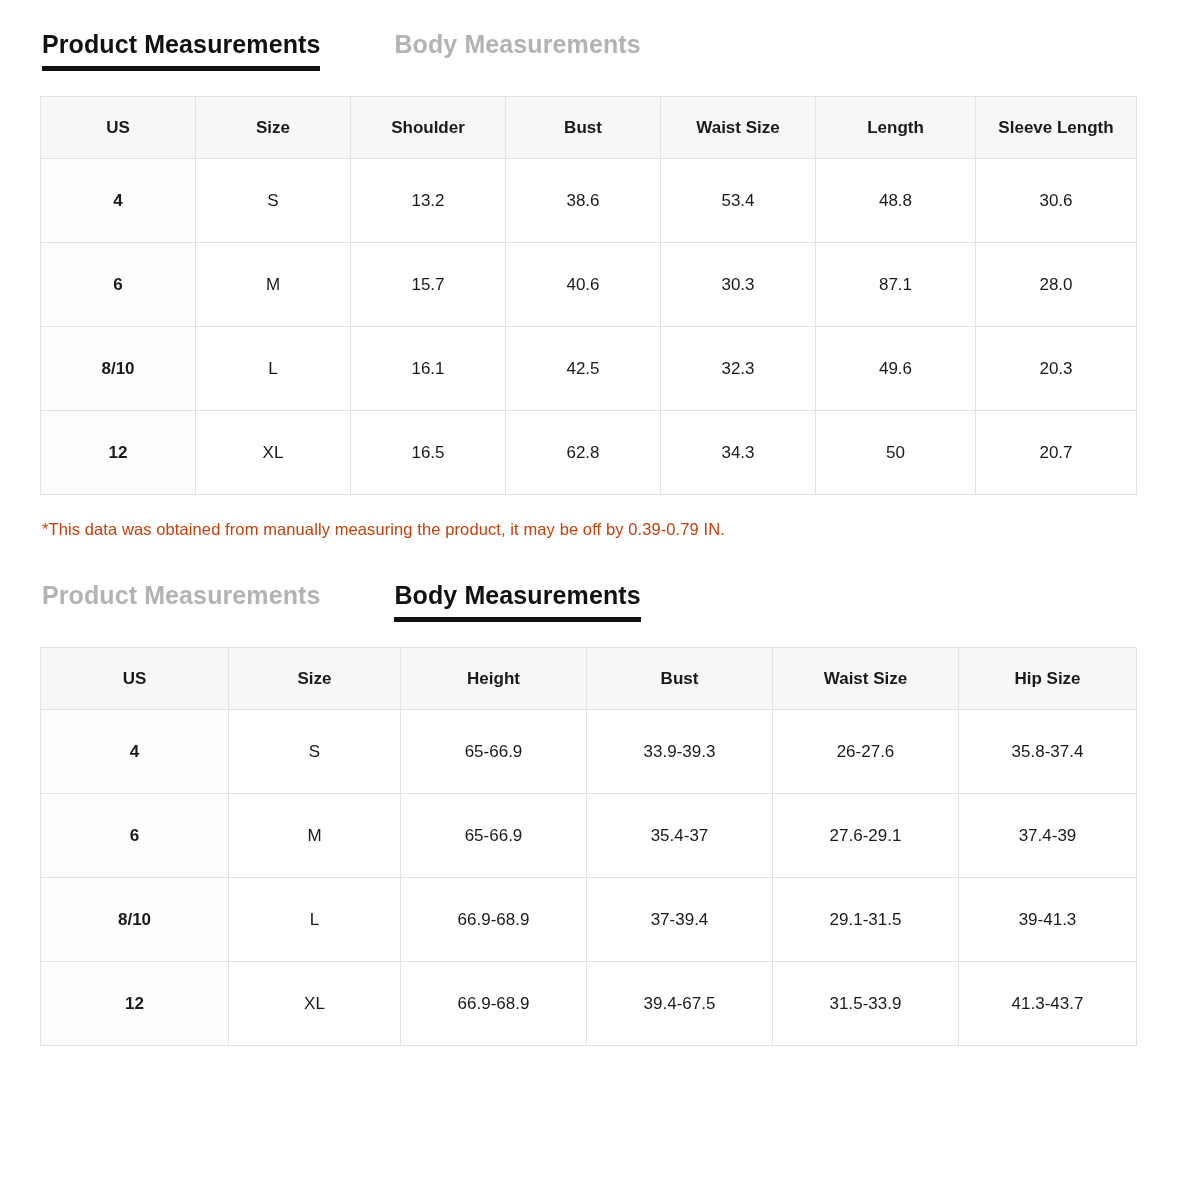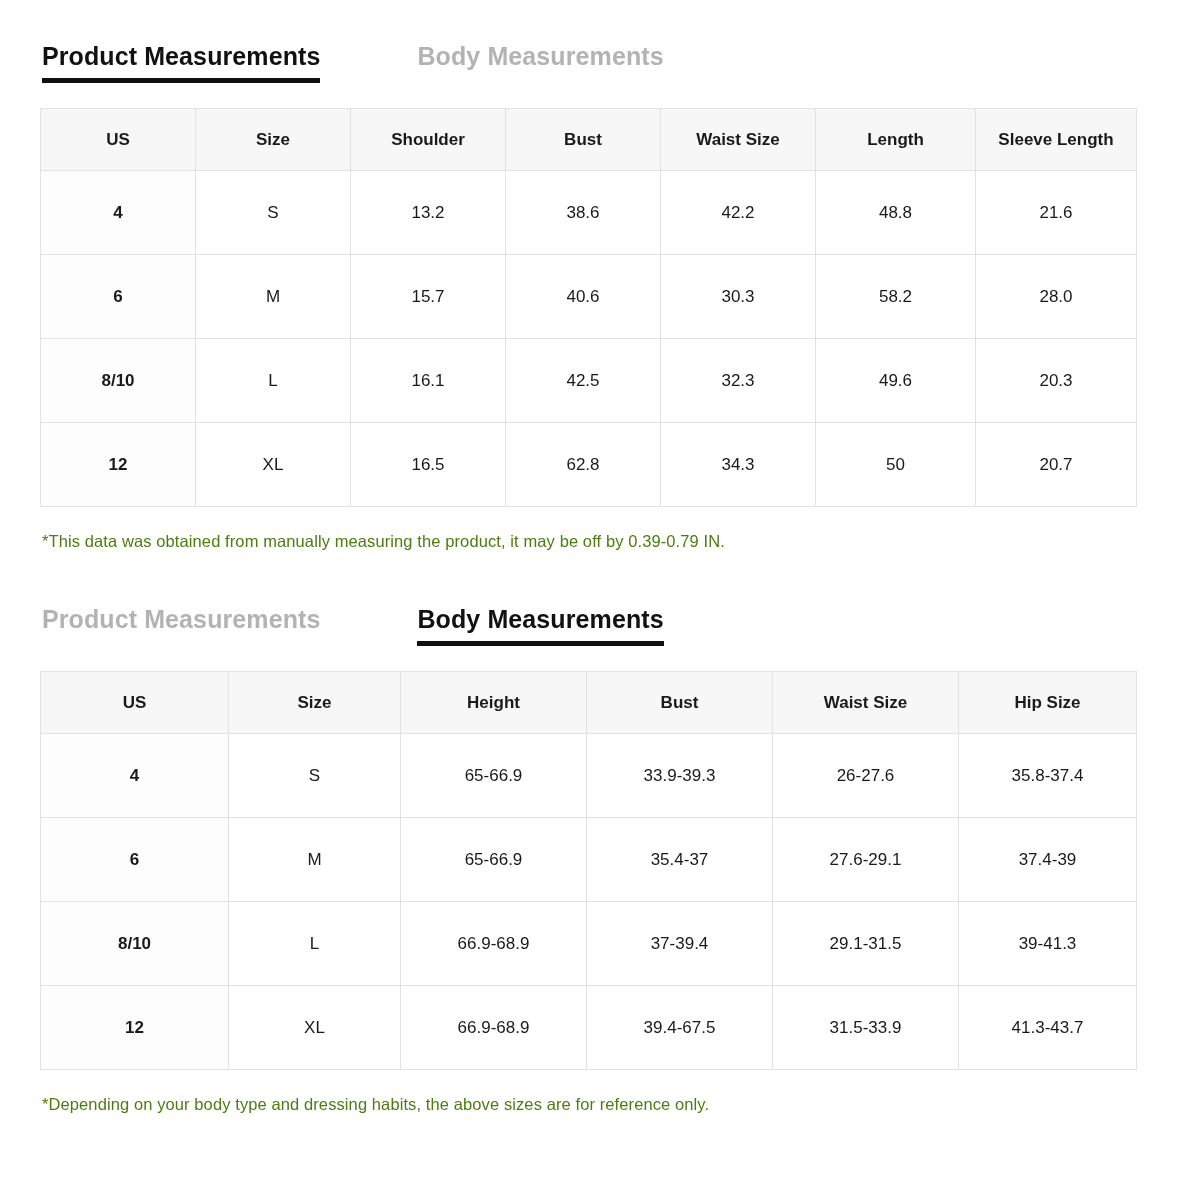--- a/index.html
+++ b/index.html
@@ -13,23 +13,22 @@
   }
   .page {
     width: 1200px;
     height: 1200px;
     padding: 30px 40px 0 40px;
   }
   .section { margin-bottom: 0; }
   .tabs {
     display: flex;
     align-items: baseline;
-    gap: 97px;
+    gap: 74px;
     padding-left: 2px;
-    margin-top: 12px;
   }
   .tab {
     font-size: 25px;
     font-weight: bold;
     color: #b3b3b3;
     padding-bottom: 7px;
     letter-spacing: 0.1px;
     cursor: pointer;
     border-bottom: 5px solid transparent;
   }
@@ -60,21 +59,21 @@
     font-weight: bold;
     height: 62px;
     font-size: 17px;
   }
   tbody td.us {
     font-weight: bold;
     background: #fdfdfd;
   }
   .note {
     font-size: 16.5px;
-    color: #4d7c0f;
+    color: #c2410c;
     margin-top: 25px;
     padding-left: 2px;
     letter-spacing: 0.1px;
   }
   .spacer { height: 42px; }
 </style>
 </head>
 <body>
 
 <div class="page">
@@ -105,31 +104,31 @@
           <th>Length</th>
           <th>Sleeve Length</th>
         </tr>
       </thead>
       <tbody>
         <tr>
           <td class="us">4</td>
           <td>S</td>
           <td>13.2</td>
           <td>38.6</td>
-          <td>42.2</td>
+          <td>53.4</td>
           <td>48.8</td>
-          <td>21.6</td>
+          <td>30.6</td>
         </tr>
         <tr>
           <td class="us">6</td>
           <td>M</td>
           <td>15.7</td>
           <td>40.6</td>
           <td>30.3</td>
-          <td>58.2</td>
+          <td>87.1</td>
           <td>28.0</td>
         </tr>
         <tr>
           <td class="us">8/10</td>
           <td>L</td>
           <td>16.1</td>
           <td>42.5</td>
           <td>32.3</td>
           <td>49.6</td>
           <td>20.3</td>
@@ -205,16 +204,15 @@
           <td class="us">12</td>
           <td>XL</td>
           <td>66.9-68.9</td>
           <td>39.4-67.5</td>
           <td>31.5-33.9</td>
           <td>41.3-43.7</td>
         </tr>
       </tbody>
     </table>
 
-    <div class="note">*Depending on your body type and dressing habits, the above sizes are for reference only.</div>
   </div>
 
 </div>
 
 </body></html>

